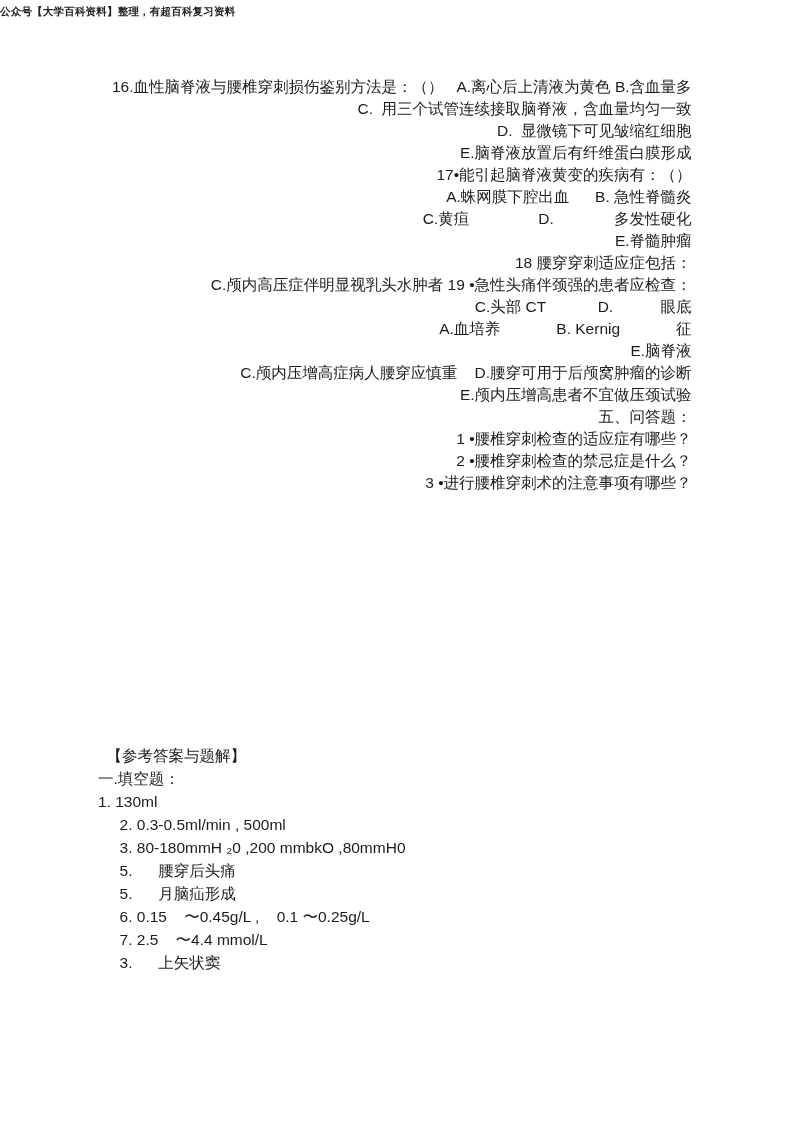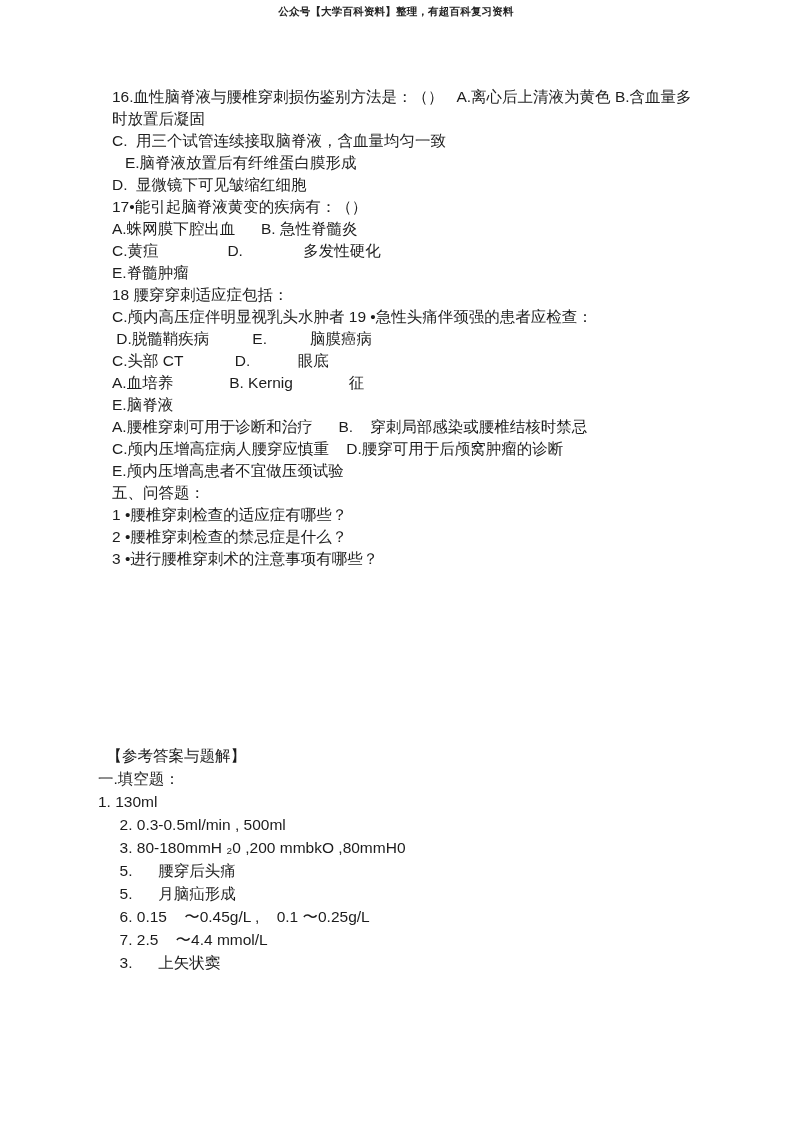--- a/index.html
+++ b/index.html
@@ -18,71 +18,69 @@
   .page {
     position: absolute;
     inset: 0;
     background: #ffffff;
   }
   .header-note {
     position: absolute;
     top: 5px;
     left: 0;
     width: 100%;
-    text-align: center;
+    text-align: left;
     font-family: "Liberation Serif", serif;
     font-weight: bold;
     font-size: 10.5px;
     color: #222222;
     letter-spacing: 0.2px;
   }
   .textblock {
     position: absolute;
     font-size: 15.5px;
     color: #1c1c1c;
   }
   .questions-block {
     left: 112px;
-    top: 86px;
+    top: 76px;
     line-height: 22px;
+    text-align: right;
   }
   .answers-block {
     left: 98px;
     top: 744px;
     line-height: 23px;
   }
   .tline {
     white-space: pre;
     min-height: 1em;
   }
 </style>
 </head>
 <body>
 
 <div class="page">
 
   <div class="header-note">公众号【大学百科资料】整理，有超百科复习资料</div>
 
   <div class="textblock questions-block">
       <div class="tline">16.血性脑脊液与腰椎穿刺损伤鉴别方法是：（）   A.离心后上清液为黄色 B.含血量多</div>
-      <div class="tline">时放置后凝固</div>
       <div class="tline">C.  用三个试管连续接取脑脊液，含血量均匀一致</div>
+      <div class="tline">D.  显微镜下可见皱缩红细胞</div>
       <div class="tline">   E.脑脊液放置后有纤维蛋白膜形成</div>
-      <div class="tline">D.  显微镜下可见皱缩红细胞</div>
       <div class="tline">17•能引起脑脊液黄变的疾病有：（）</div>
       <div class="tline">A.蛛网膜下腔出血      B. 急性脊髓炎</div>
       <div class="tline">C.黄疸                D.              多发性硬化</div>
       <div class="tline">E.脊髓肿瘤</div>
       <div class="tline">18 腰穿穿刺适应症包括：</div>
       <div class="tline">C.颅内高压症伴明显视乳头水肿者 19 •急性头痛伴颈强的患者应检查：</div>
-      <div class="tline"> D.脱髓鞘疾病          E.          脑膜癌病</div>
       <div class="tline">C.头部 CT            D.           眼底</div>
       <div class="tline">A.血培养             B. Kernig             征</div>
       <div class="tline">E.脑脊液</div>
-      <div class="tline">A.腰椎穿刺可用于诊断和治疗      B.    穿刺局部感染或腰椎结核时禁忌</div>
       <div class="tline">C.颅内压增高症病人腰穿应慎重    D.腰穿可用于后颅窝肿瘤的诊断</div>
       <div class="tline">E.颅内压增高患者不宜做压颈试验</div>
       <div class="tline">五、问答题：</div>
       <div class="tline">1 •腰椎穿刺检查的适应症有哪些？</div>
       <div class="tline">2 •腰椎穿刺检查的禁忌症是什么？</div>
       <div class="tline">3 •进行腰椎穿刺术的注意事项有哪些？</div>
     </div>
 
   <div class="textblock answers-block">
       <div class="tline">  【参考答案与题解】</div>

